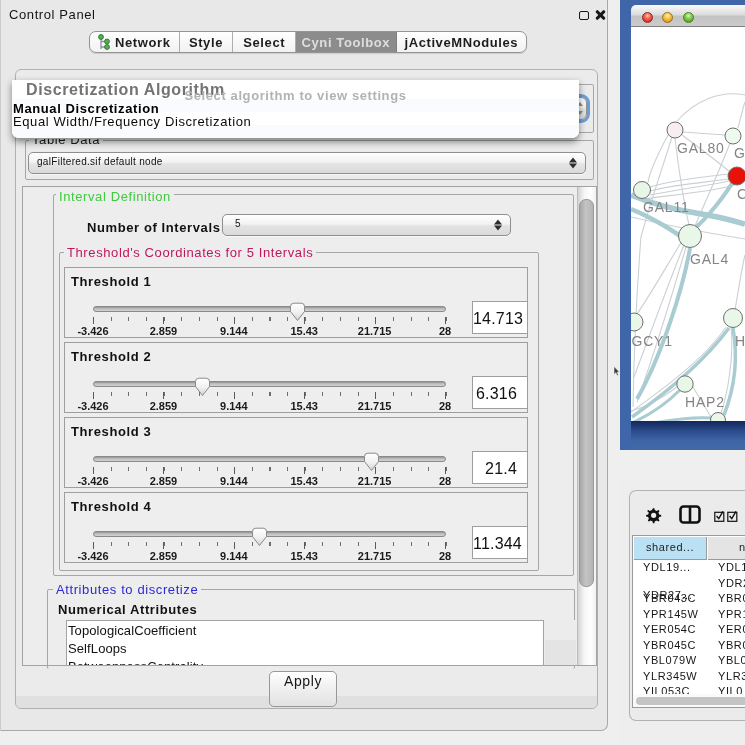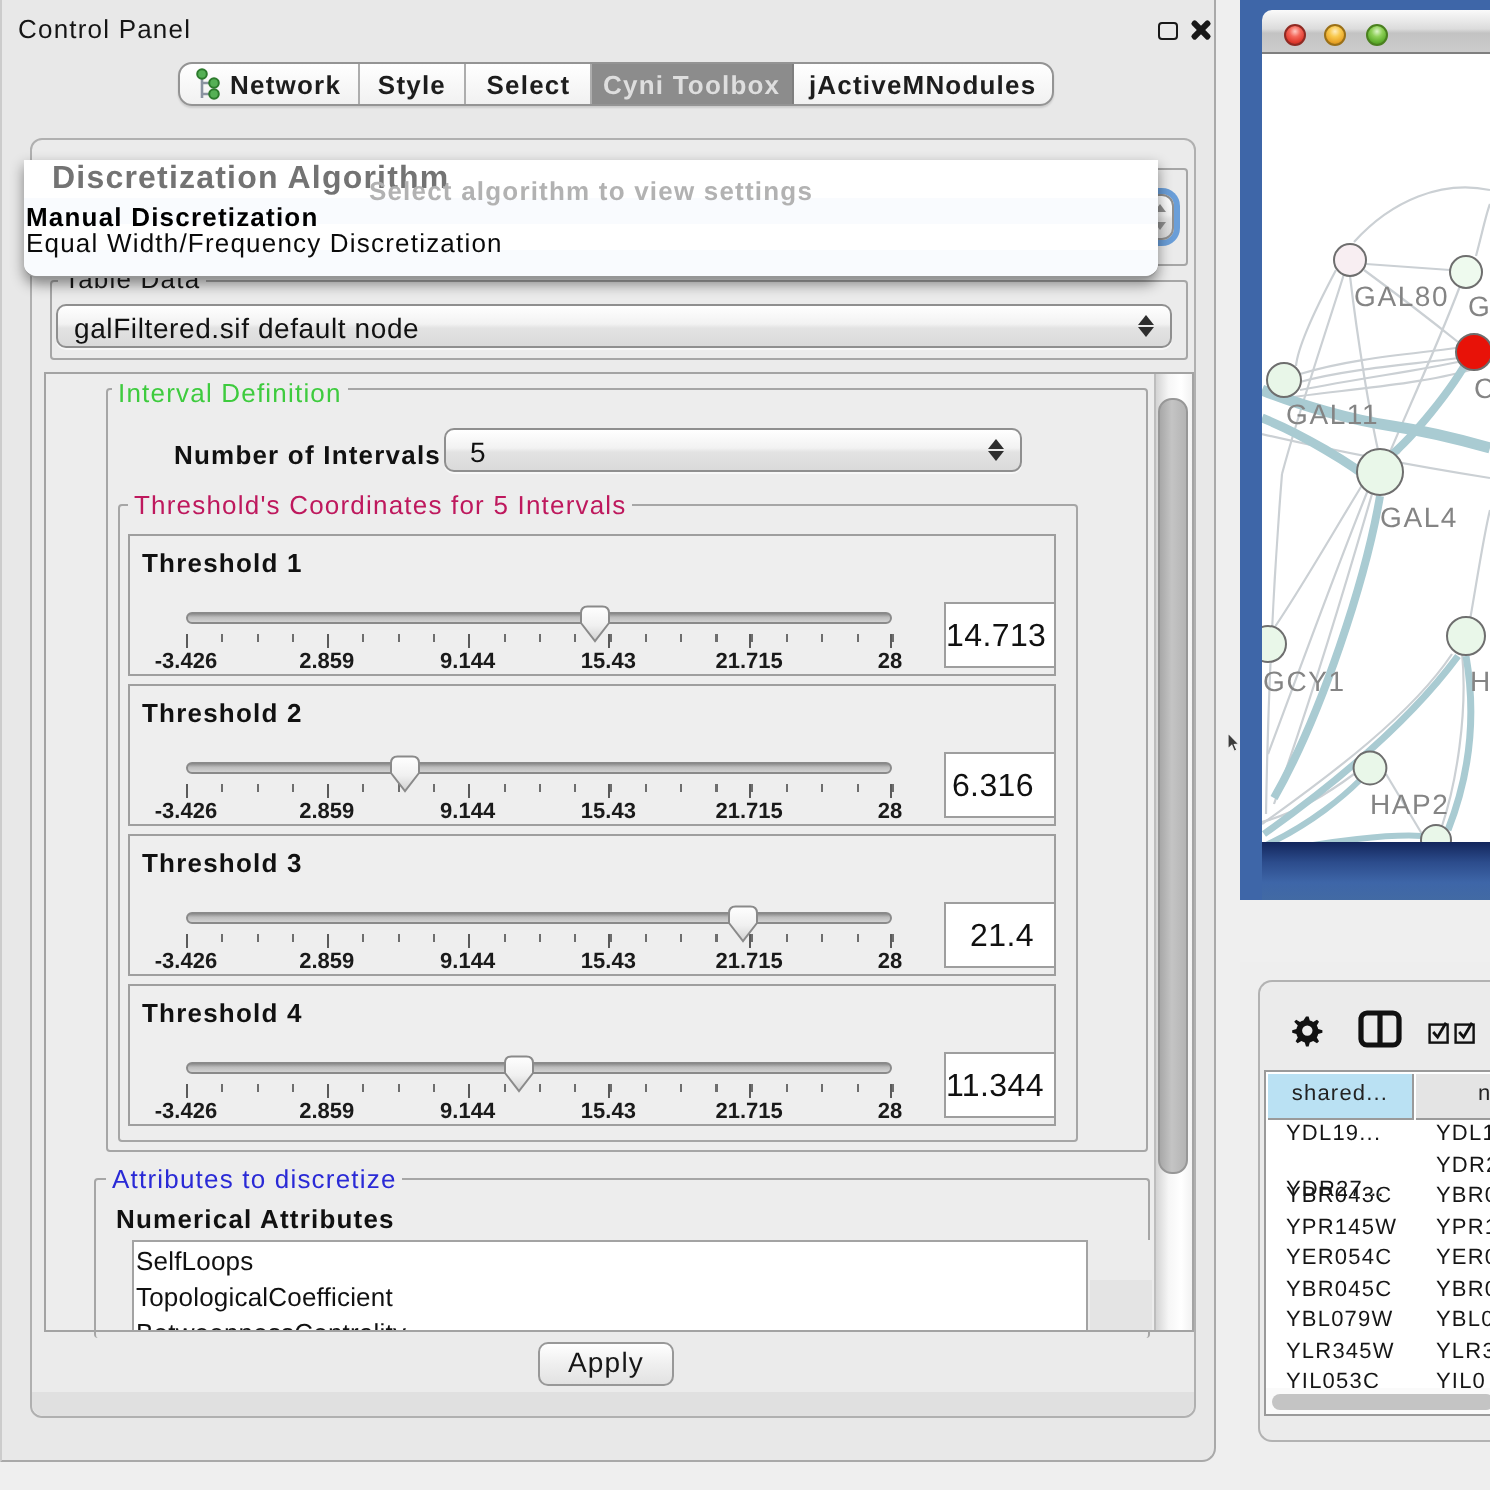--- a/index.html
+++ b/index.html
@@ -27,40 +27,40 @@
 
 #outer { left:14px; top:69px; width:583px; height:640px; background:#ebebeb;
   border:1px solid #b0b0b0; border-radius:6px; }
 #outerStrip { left:15px; top:696px; width:581px; height:12px; background:#e0e0e0;
   border-bottom-left-radius:6px; border-bottom-right-radius:6px; }
 
 .group { border:1px solid #a6a6a6; border-radius:2px; }
 .gtitle { position:absolute; font-size:13px; background:#ebebeb; padding:0 3px; line-height:13px; }
 
 .combo { background:linear-gradient(#ffffff,#f2f2f2 45%,#e3e3e3 55%,#dadada);
-  border:1px solid #8f8f8f; border-radius:5px; font-size:14px; letter-spacing:0.3px; color:#111; box-shadow:0 1px 0 rgba(255,255,255,0.6); }
+  border:1px solid #8f8f8f; border-radius:5px; font-size:10px; letter-spacing:0.3px; color:#111; box-shadow:0 1px 0 rgba(255,255,255,0.6); }
 .combo .ctext { position:absolute; left:8px; top:3px; }
 .arrs { position:absolute; right:8px; top:50%; width:8px; height:15px; transform:translateY(-50%); }
 .arrs:before { content:""; position:absolute; left:0; top:2px; border-left:4px solid transparent; border-right:4px solid transparent; border-bottom:5px solid #2e2e2e; }
 .arrs:after { content:""; position:absolute; left:0; bottom:2px; border-left:4px solid transparent; border-right:4px solid transparent; border-top:5px solid #2e2e2e; }
 
 .tbox { left:63px; width:464px; height:71px; border:1px solid #9e9e9e; background:#eeeeee; }
 .tlabel { position:absolute; left:6px; top:6px; font-size:13px; font-weight:bold; color:#111; }
 .track { position:absolute; left:28px; top:38px; width:353px; height:6px;
   background:linear-gradient(#909090,#bcbcbc 40%,#d2d2d2); border:1px solid #8a8a8a; border-radius:3px; }
 .ticks-minor { position:absolute; left:28px; top:49px; width:354px; height:4px;
   background:repeating-linear-gradient(90deg, #6e6e6e 0 1px, transparent 1px 17.65px); }
 .ticks-major { position:absolute; left:28px; top:49px; width:354px; height:7px;
   background:repeating-linear-gradient(90deg, #5a5a5a 0 1px, transparent 1px 70.4px); }
 .tick-label { position:absolute; top:57px; transform:translateX(-50%); font-size:11px; font-weight:bold; color:#1a1a1a; letter-spacing:0px; }
 .thumb { position:absolute; top:33.5px; width:17px; height:20px; }
 .tfield { position:absolute; left:407px; top:33px; width:56px; height:33px; background:#ffffff;
   border:1px solid #9e9e9e; font-size:16px; color:#111; text-align:right; padding:8px 10px 0 0; letter-spacing:0.2px; }
 
-.apply { left:268px; top:671px; width:68px; height:22px; background:linear-gradient(#ffffff,#efefef 50%,#e2e2e2);
+.apply { left:268px; top:671px; width:68px; height:36px; background:linear-gradient(#ffffff,#efefef 50%,#e2e2e2);
   border:1px solid #989898; border-radius:5px; font-size:14px; color:#161616; text-align:center; line-height:18px; }
 
 #btabs { left:147px; top:699px; width:318px; height:23px; background:linear-gradient(#ffffff,#f0f0f0);
   border:1px solid #8f8f8f; border-radius:6px; overflow:hidden; display:flex; box-shadow:0 1px 1px rgba(0,0,0,0.15); }
 #btabs .seg { height:100%; display:flex; align-items:center; justify-content:center;
   font-size:13px; font-weight:bold; color:#1d1d1d; border-right:1px solid #8f8f8f; }
 #btabs .seg:last-child { border-right:none; }
 #btabs .sel { background:#8e8e8e; color:#e0e0e0; }
 </style>
 </head>
@@ -205,22 +205,22 @@
           </defs>
     <path d="M1.5,4.5 Q1.5,1.2 4.8,1.2 L12.2,1.2 Q15.5,1.2 15.5,4.5 L15.5,9.5 L8.5,18.5 L1.5,9.5 Z" fill="url(#thg4)" stroke="#8a8a8a" stroke-width="1"></path>
   </svg>
   <div class="tfield">11.344</div>
 </div>
 
   <div class="group abs" style="left:46px; top:589px; width:528px; height:80px; border-bottom:none;"></div>
   <div class="gtitle abs" style="left:52px; top:583px; color:#2a2ad6; background:#ededed;">Attributes to discretize</div>
   <div class="abs" style="left:57px; top:602px; font-size:13px; font-weight:bold; color:#111;">Numerical Attributes</div>
   <div class="abs" style="left:65px; top:620px; width:478px; height:45px; background:#ffffff; border:1px solid #a3a3a3; border-bottom:none; overflow:hidden; font-size:13px; letter-spacing:0.1px; color:#111;">
+    <div style="padding-left:1px; height:18px; padding-top:2px;">TopologicalCoefficient</div>
     <div style="padding-left:1px; height:18px; padding-top:2px;">SelfLoops</div>
-    <div style="padding-left:1px; height:18px; padding-top:2px;">TopologicalCoefficient</div>
     <div style="padding-left:1px; height:18px; padding-top:2px;">BetweennessCentrality</div>
   </div>
   <div class="abs" style="left:543px; top:620px; width:33px; height:45px; background:#ececec;"></div>
   <div class="abs" style="left:544px; top:640px; width:31px; height:25px; background:#e4e4e4;"></div>
 
   <div class="abs" style="left:576px; top:187px; width:19px; height:478px; background:linear-gradient(90deg,#d4d4d4,#f6f6f6 35%,#ffffff 70%,#f2f2f2); border-left:1px solid #bdbdbd;"></div>
   <div class="abs" style="left:578px; top:199px; width:15px; height:388px; background:linear-gradient(90deg,#a8a8a8,#c4c4c4 45%,#b4b4b4); border:1px solid #979797; border-radius:7px;"></div>
 
   <div class="apply abs">Apply</div>
 </div>

